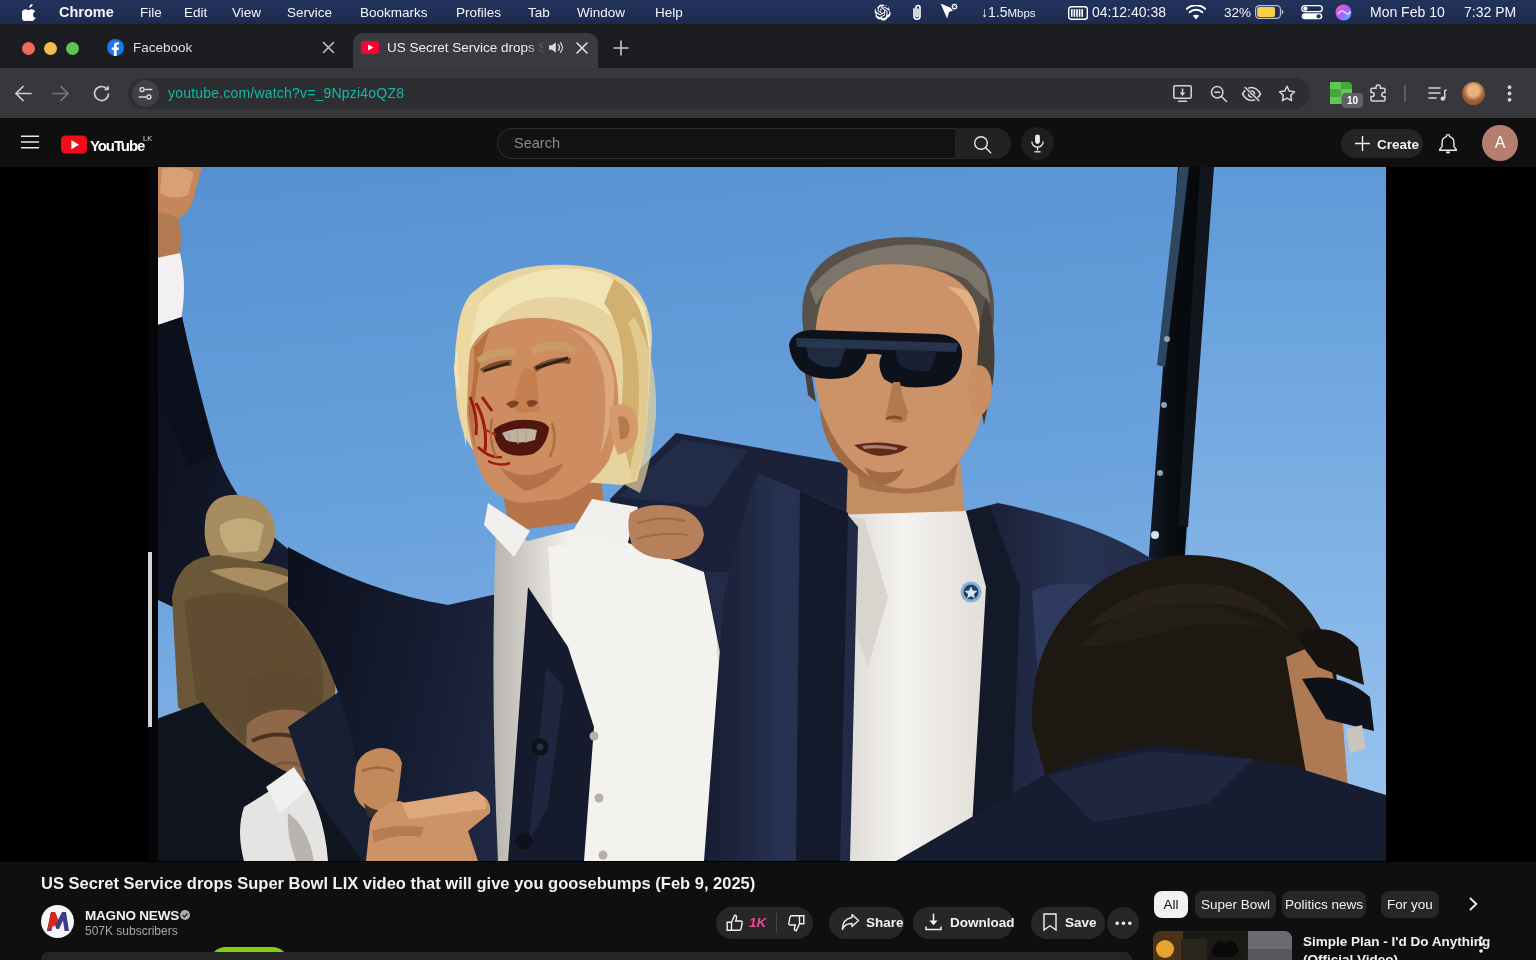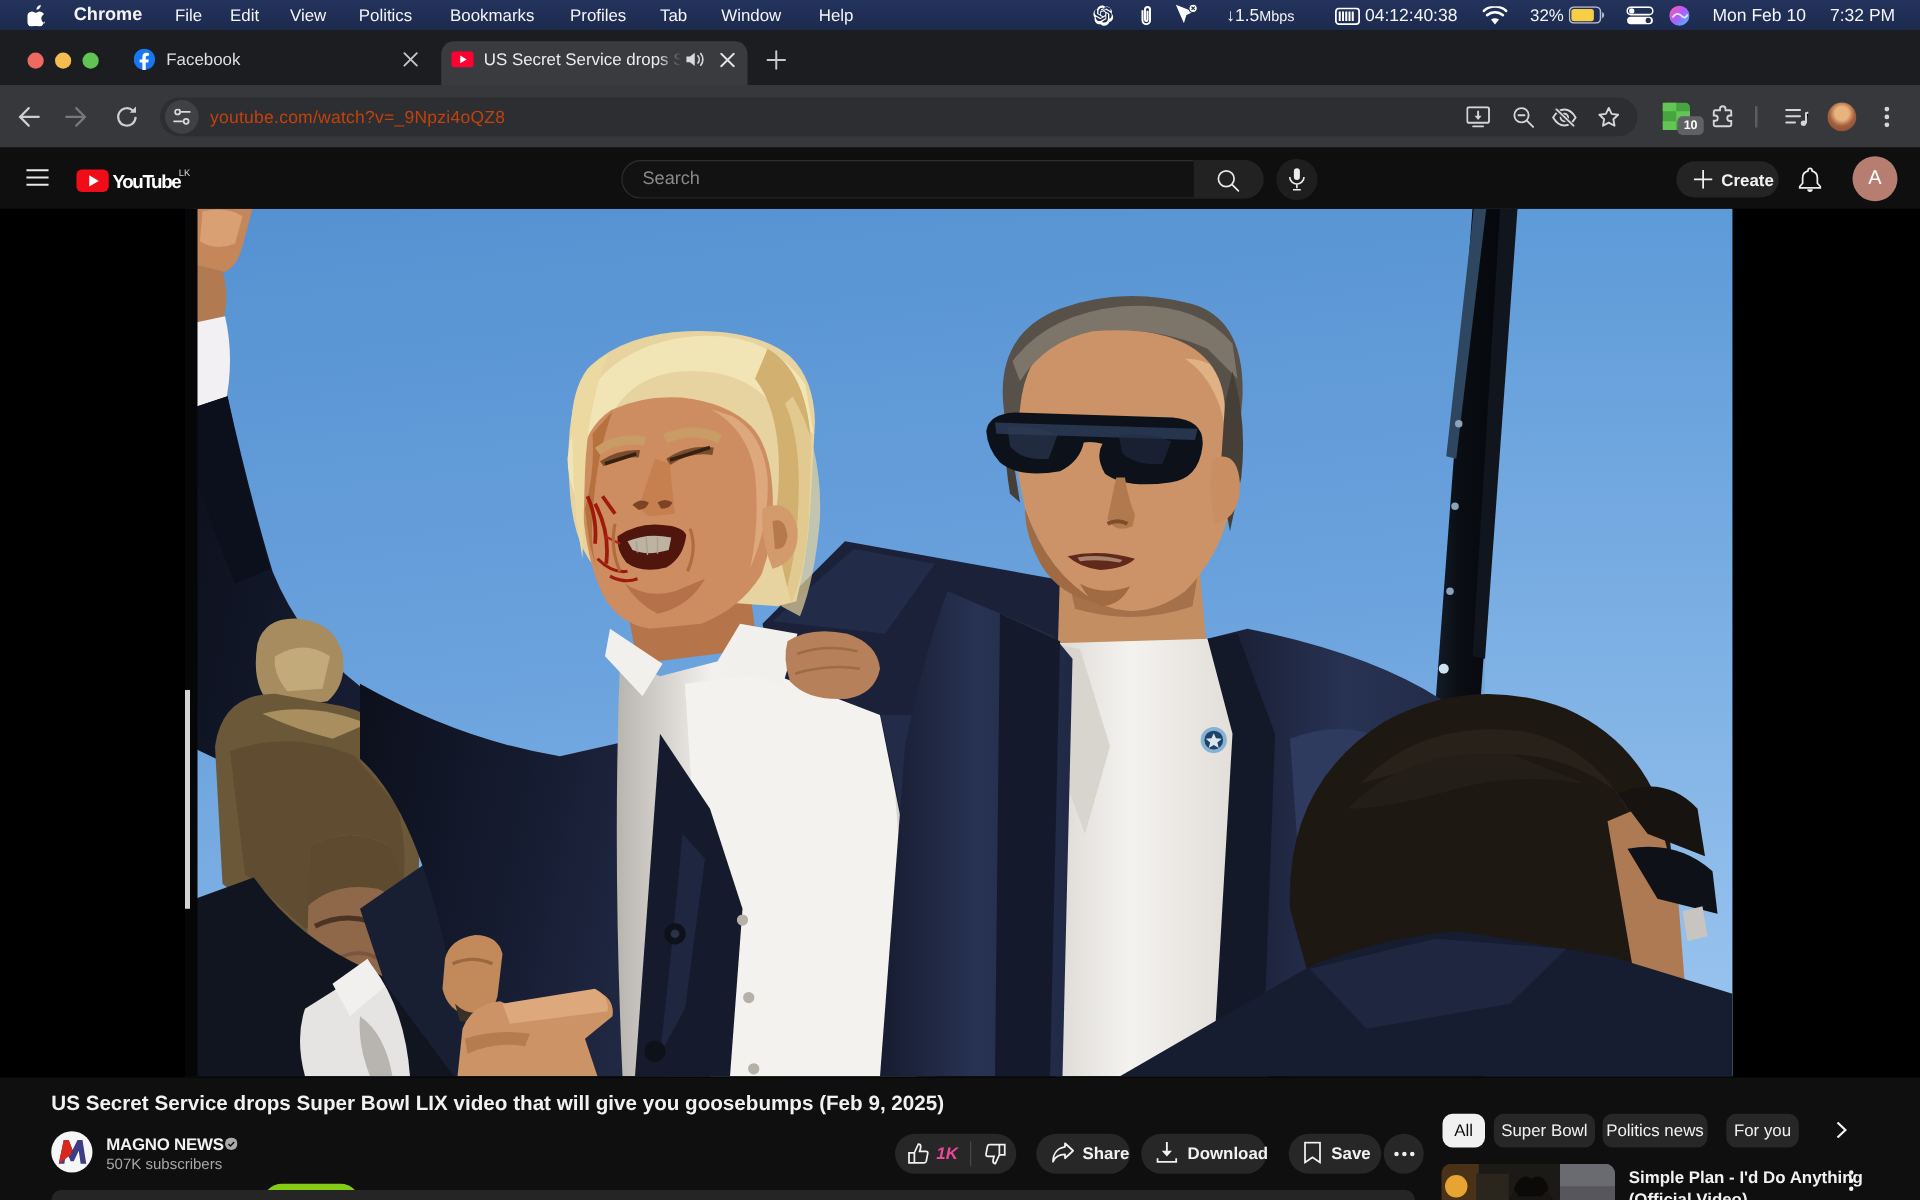--- a/index.html
+++ b/index.html
@@ -34,21 +34,21 @@
 
 <div id="menubar"></div>
 <div id="mb">
   <svg class="abs" style="left:22px; top:4px;" width="15" height="17" viewBox="0 0 15 17">
     <path fill="#fff" d="M10.6 0c.1 1-.3 1.9-.9 2.6-.6.7-1.6 1.2-2.5 1.1-.1-.9.4-1.9.9-2.5C8.7.5 9.7 0 10.6 0zM13.9 12.7c-.4 1-.6 1.4-1.2 2.2-.8 1.2-1.9 2.7-3.2 2.7-1.2 0-1.5-.8-3.1-.8-1.6 0-2 .8-3.2.8-1.3 0-2.3-1.3-3.1-2.5C-2.1 11.8-.9 7.2 1.6 5.8c1.2-.7 2.8-.7 3.8 0 .6.4 1.2.4 1.2.4s.5 0 1.3-.5c1.1-.6 2.5-.6 3.7.1.5.3 1.2.9 1.6 1.6-1.4.8-2.3 2-2.1 3.7.1 1.4 1 2.7 2.8 3.6z"></path>
   </svg>
   <span class="mi" style="left:59px; font-weight:bold; font-size:14.5px;">Chrome</span>
   <span class="mi" style="left:140px;">File</span>
   <span class="mi" style="left:184px;">Edit</span>
   <span class="mi" style="left:232px;">View</span>
-  <span class="mi" style="left:287px;">Politics</span>
+  <span class="mi" style="left:287px;">Service</span>
   <span class="mi" style="left:360px;">Bookmarks</span>
   <span class="mi" style="left:456px;">Profiles</span>
   <span class="mi" style="left:528px;">Tab</span>
   <span class="mi" style="left:577px;">Window</span>
   <span class="mi" style="left:655px;">Help</span>
 
   <svg class="abs" style="left:874px; top:4px;" width="17" height="17" viewBox="0 0 24 24">
     <path fill="#fff" d="M21.7 9.8c.5-1.5.3-3.2-.5-4.6-1.2-2.2-3.8-3.3-6.2-2.8C13.9 1.2 12.4.6 10.9.6 8.4.6 6.2 2.2 5.4 4.6 3.8 4.9 2.5 5.9 1.8 7.3c-1.3 2.2-1 5 .7 6.9-.5 1.5-.3 3.2.5 4.6 1.2 2.2 3.8 3.3 6.2 2.8 1.1 1.2 2.6 1.9 4.2 1.8 2.5 0 4.7-1.6 5.5-4 1.6-.3 2.9-1.3 3.7-2.7 1.3-2.2 1-5-.7-6.9zm-8.4 10.1c-1 0-1.9-.3-2.7-1 0 0 .1 0 .1-.1l4.5-2.6c.2-.1.4-.4.4-.7v-6.3l1.9 1.1v5.3c0 2.4-1.9 4.3-4.2 4.3zM4.2 16c-.5-.9-.7-1.9-.5-2.8 0 0 .1 0 .1.1l4.5 2.6c.2.1.5.1.8 0l5.5-3.2v2.2l-4.6 2.7c-2 1.2-4.6.5-5.8-1.6zM3 6.1c.5-.9 1.3-1.5 2.2-1.9v5.4c0 .3.1.5.4.7l5.5 3.2-1.9 1.1-4.6-2.6C2.5 10.8 1.8 8.2 3 6.1zm15.6 3.6l-5.5-3.2 1.9-1.1 4.6 2.6c2 1.2 2.7 3.8 1.6 5.8-.5.9-1.3 1.5-2.2 1.8v-5.3c0-.2-.2-.5-.4-.6zm1.9-2.9s-.1 0-.1-.1l-4.5-2.6c-.2-.1-.5-.1-.8 0L9.6 7.3V5.1l4.6-2.7c2-1.2 4.6-.5 5.8 1.6.5.9.7 1.9.5 2.8zm-11.9 3.9L6.7 9.6V7.4c0-2.4 1.9-4.3 4.3-4.3 1 0 1.9.3 2.7 1 0 0-.1 0-.1.1L9.1 6.8c-.2.1-.4.4-.4.7v6.4zm1-2.2l2.4-1.4 2.4 1.4v2.8l-2.4 1.4-2.4-1.4z"></path>
   </svg>
   <svg class="abs" style="left:910px; top:4px;" width="14" height="17" viewBox="0 0 14 17">
@@ -154,21 +154,21 @@
     <path fill="#cdced0" d="M16.8 1.2v5h-5z"></path>
   </svg>
 
   <div class="abs" style="left:132px; top:80px; width:27px; height:27px; border-radius:50%; background:#404144;"></div>
   <svg class="abs" style="left:138px; top:87px;" width="15" height="13" viewBox="0 0 15 13">
     <circle cx="4.1" cy="2.5" r="2" fill="none" stroke="#d8d9db" stroke-width="1.4"></circle>
     <path stroke="#d8d9db" stroke-width="1.4" stroke-linecap="round" d="M7.3 2.5h6.5"></path>
     <circle cx="10.9" cy="10" r="2" fill="none" stroke="#d8d9db" stroke-width="1.4"></circle>
     <path stroke="#d8d9db" stroke-width="1.4" stroke-linecap="round" d="M1.2 10h6.5"></path>
   </svg>
-  <span class="abs" style="left:168px; top:85px; font-size:14px; color:#c2410c; letter-spacing:.2px;">youtube.com/watch?v=_9Npzi4oQZ8</span>
+  <span class="abs" style="left:168px; top:85px; font-size:14px; color:#14b8a6; letter-spacing:.2px;">youtube.com/watch?v=_9Npzi4oQZ8</span>
 
   <svg class="abs" style="left:1173px; top:85px;" width="19" height="17" viewBox="0 0 19 17">
     <rect x="0.8" y="0.8" width="17.4" height="12.4" rx="1.5" fill="none" stroke="#d4d5d7" stroke-width="1.5"></rect>
     <path stroke="#d4d5d7" stroke-width="1.5" fill="none" d="M9.5 3.5v6"></path>
     <path fill="#d4d5d7" d="M9.5 11 L12.3 7.6 H6.7 Z"></path>
     <path stroke="#d4d5d7" stroke-width="1.5" stroke-linecap="round" d="M5.5 16.2h8"></path>
   </svg>
 
   <svg class="abs" style="left:1210px; top:85px;" width="18" height="18" viewBox="0 0 18 18">
     <circle cx="7.2" cy="7.2" r="5.7" fill="none" stroke="#d4d5d7" stroke-width="1.5"></circle>

